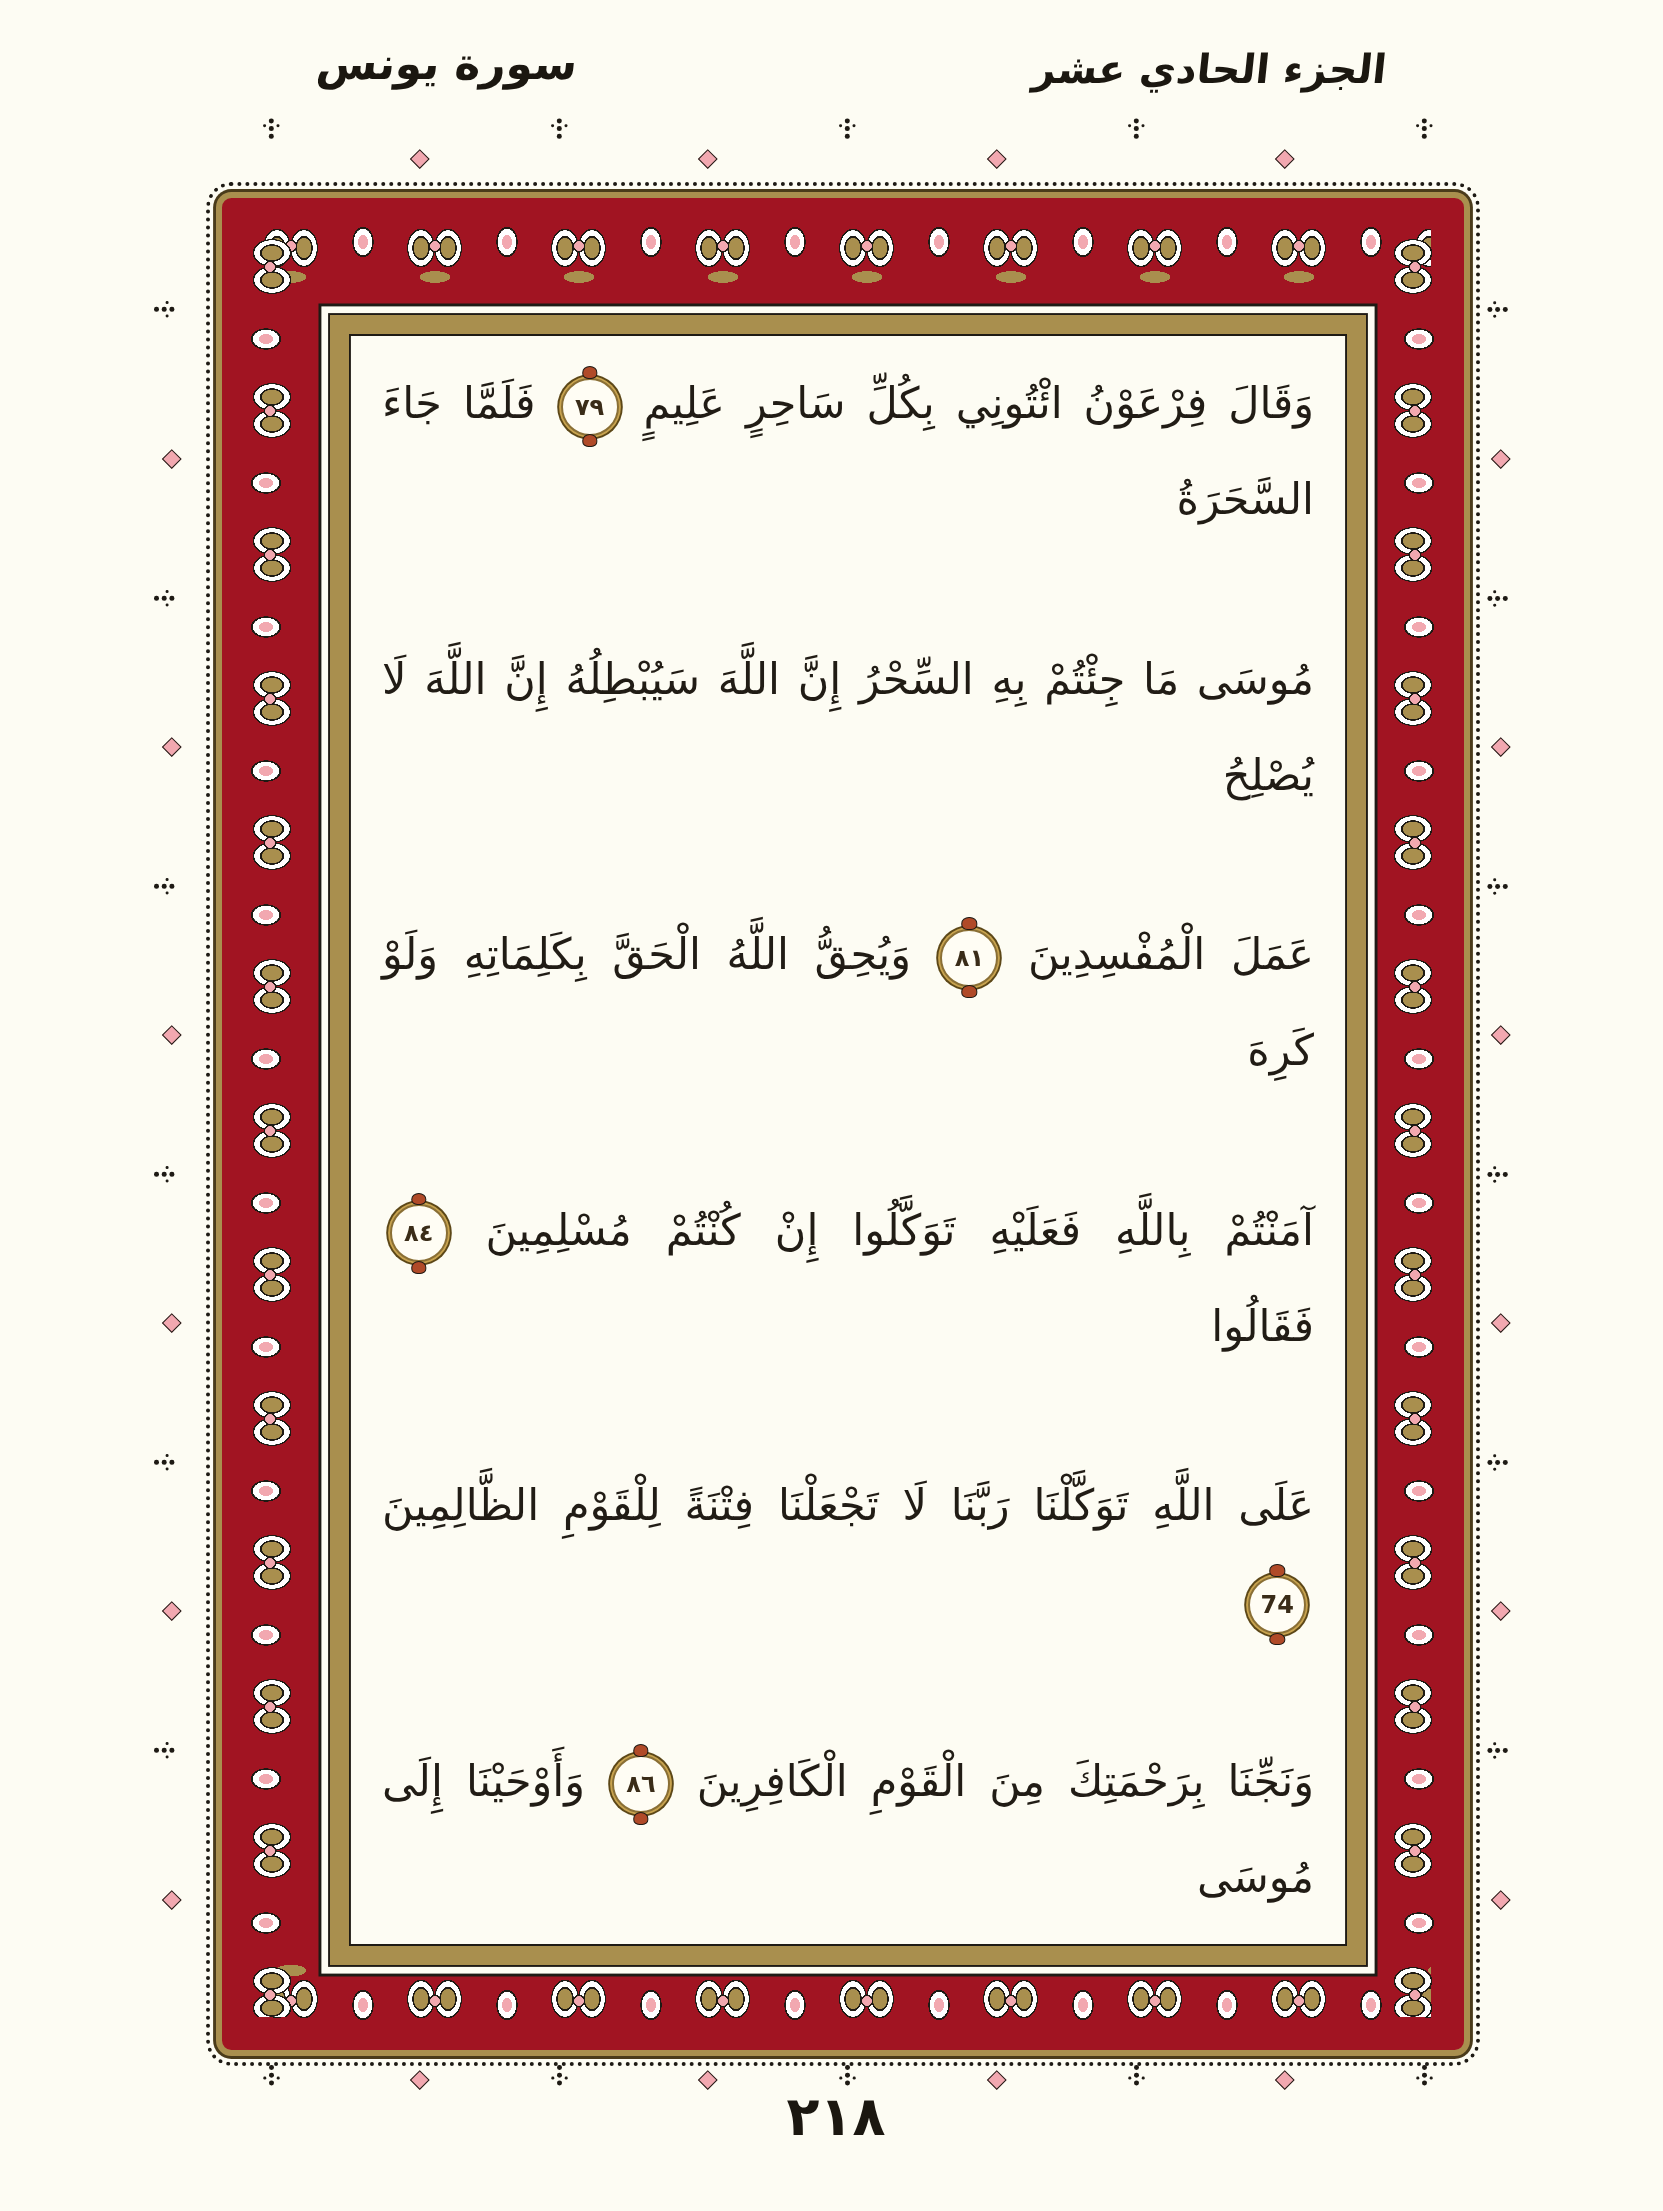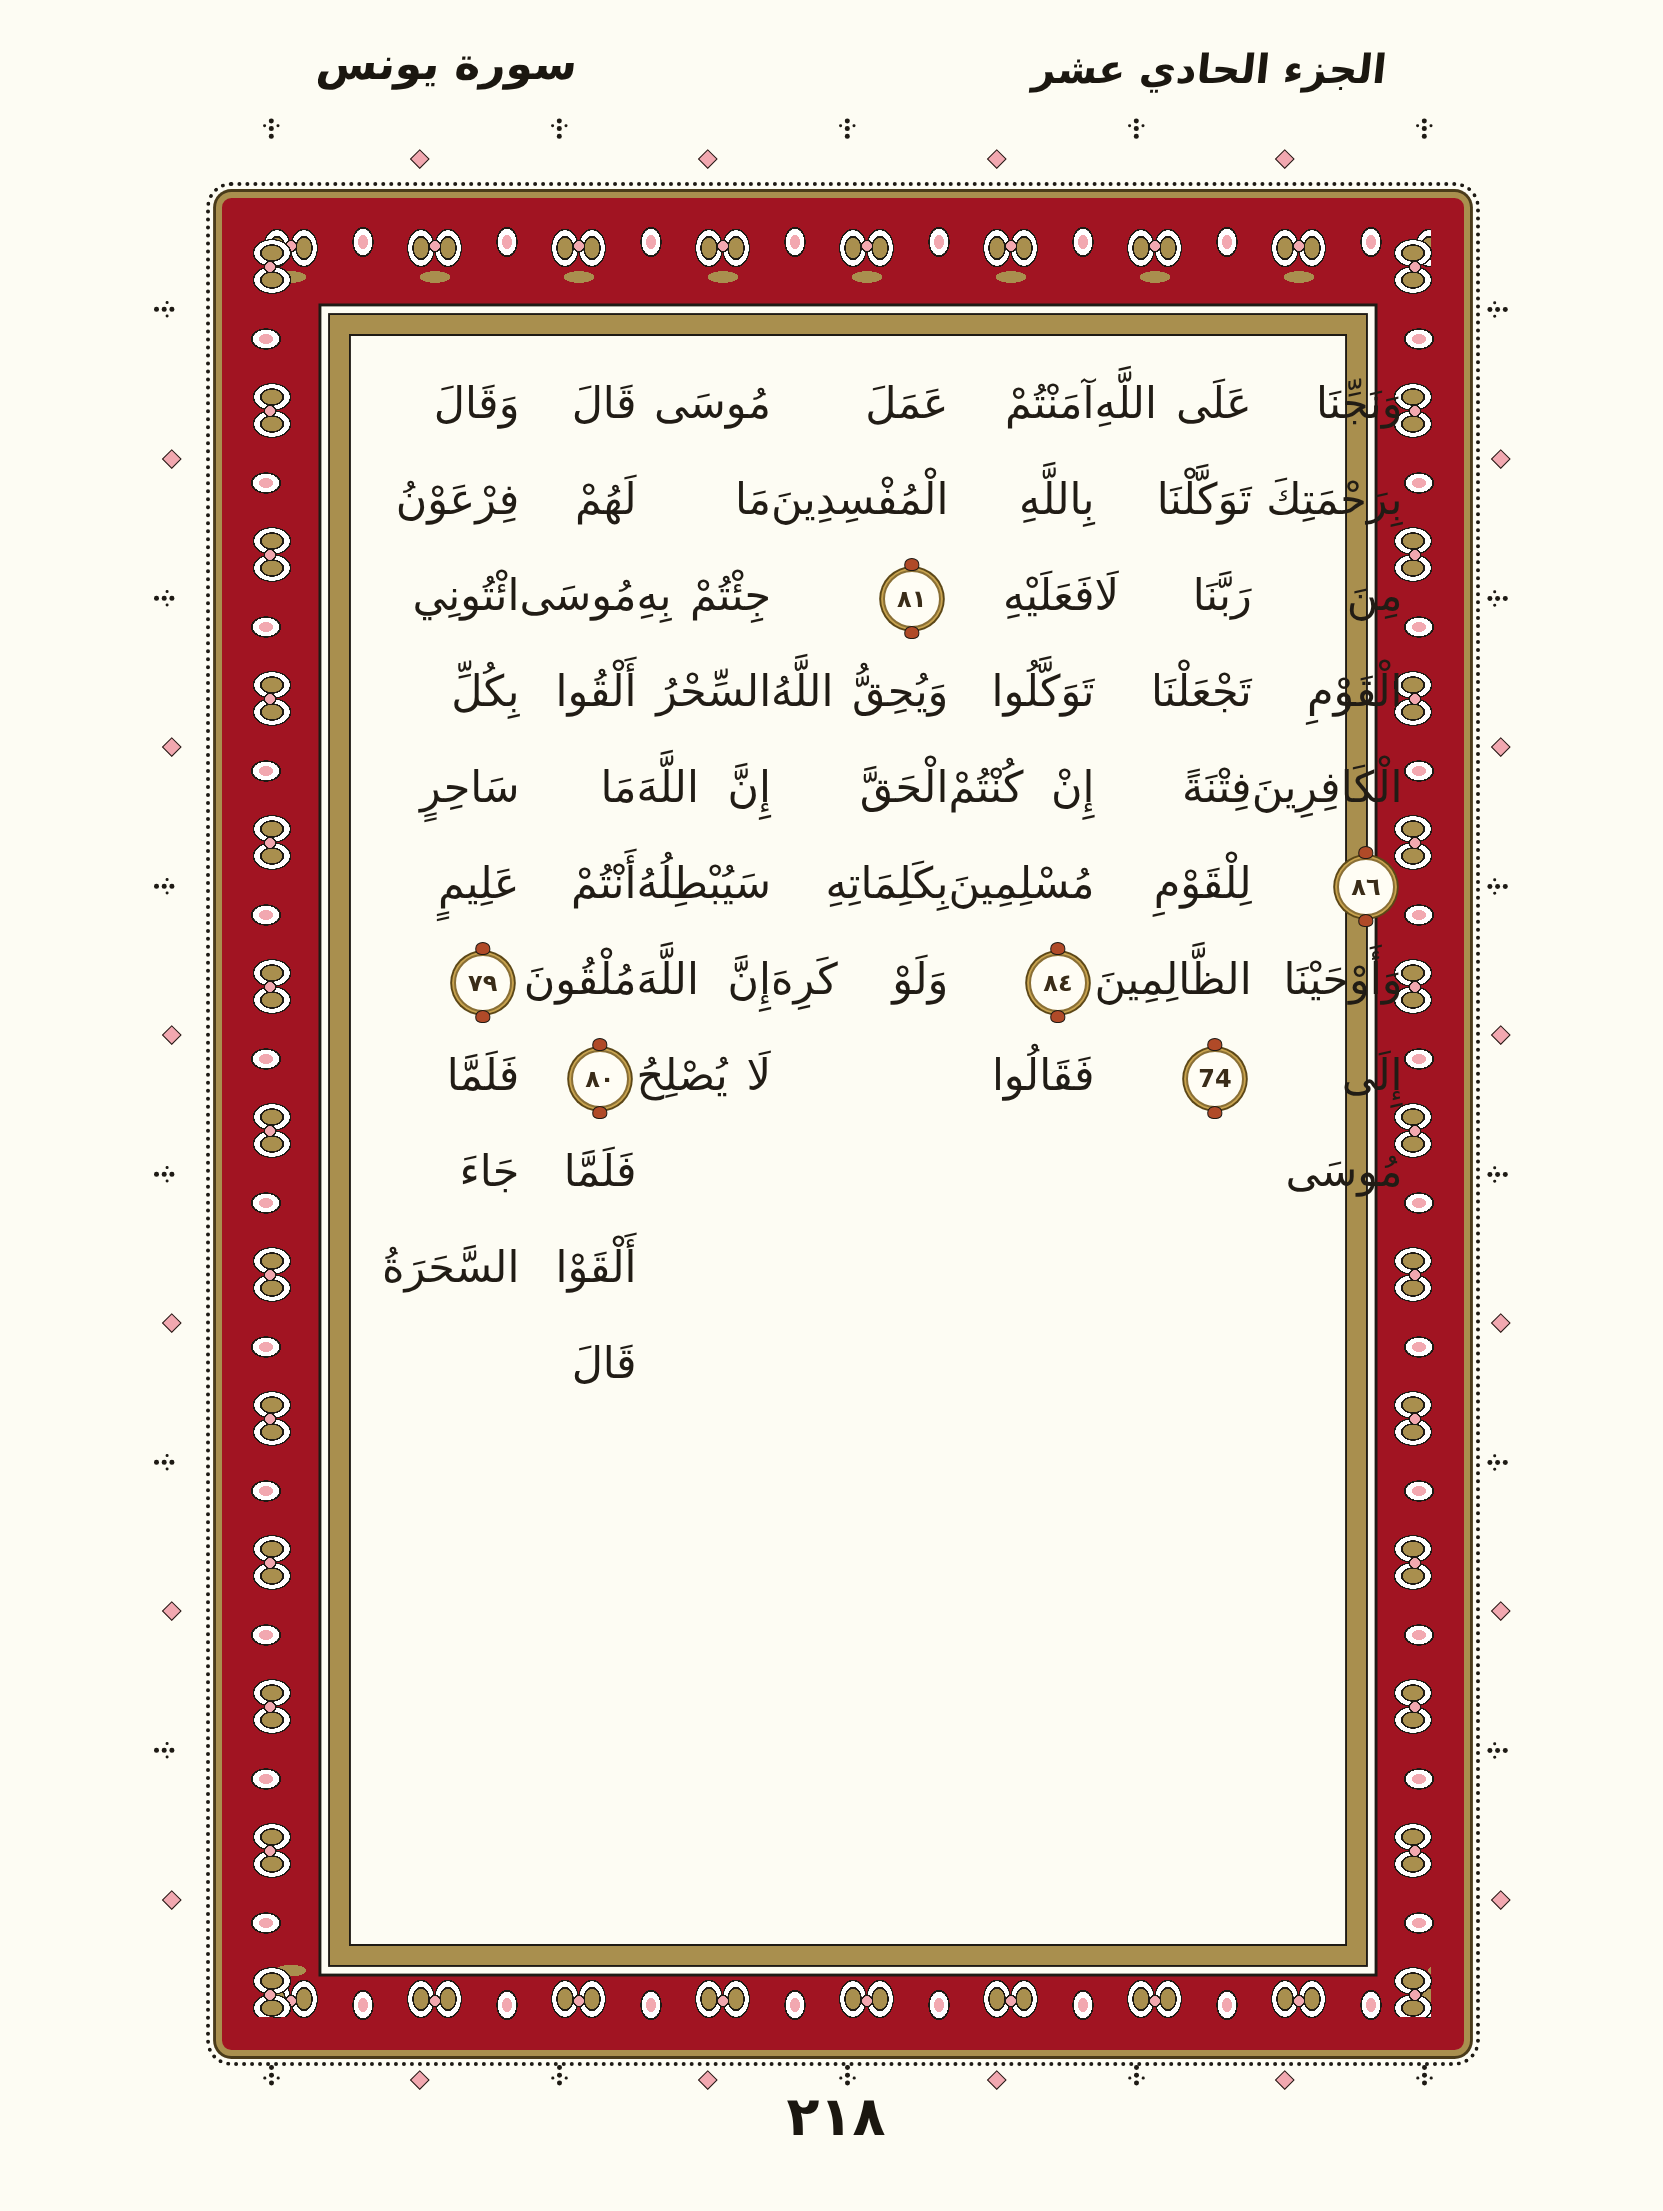--- a/index.html
+++ b/index.html
@@ -71,21 +71,21 @@
       0 0 0 1.9px #1e1a14,
       0 0 0 8.6px #fdfcf3,
       0 0 0 11.5px #1e1a14,
       inset 0 0 0 1.9px #1e1a14;
     box-sizing:border-box;
   }
 
   
   .lines{
     position:absolute;inset:21px 33px;
-    display:flex;flex-direction:row;justify-content:space-between;
+    display:flex;flex-direction:column;justify-content:space-between;
   }
   .line{
     direction:rtl;
     text-align:justify;
     text-align-last:justify;
     font-size:43px;
     line-height:96px;
     color:#211c15;
     white-space:normal;
   }
@@ -136,21 +136,20 @@
 
   <div class="frame">
     <div class="motif motif-h motif-top"></div>
     <div class="motif motif-h motif-bottom"></div>
     <div class="motif motif-v motif-left"></div>
     <div class="motif motif-v motif-right"></div>
 
     <div class="panel">
       <div class="lines" id="lines">
           <div class="line"><span class="seg">وَقَالَ فِرْعَوْنُ ائْتُونِي بِكُلِّ سَاحِرٍ عَلِيمٍ</span> <span class="vm">٧٩</span> <span class="seg">فَلَمَّا جَاءَ السَّحَرَةُ</span> </div>
-          <div class="line"><span class="seg">قَالَ لَهُمْ مُوسَى أَلْقُوا مَا أَنْتُمْ مُلْقُونَ</span> <span class="vm">٨٠</span> <span class="seg">فَلَمَّا أَلْقَوْا قَالَ</span> </div>
           <div class="line"><span class="seg">مُوسَى مَا جِئْتُمْ بِهِ السِّحْرُ إِنَّ اللَّهَ سَيُبْطِلُهُ إِنَّ اللَّهَ لَا يُصْلِحُ</span> </div>
           <div class="line"><span class="seg">عَمَلَ الْمُفْسِدِينَ</span> <span class="vm">٨١</span> <span class="seg">وَيُحِقُّ اللَّهُ الْحَقَّ بِكَلِمَاتِهِ وَلَوْ كَرِهَ</span> </div>
           <div class="line"><span class="seg">آمَنْتُمْ بِاللَّهِ فَعَلَيْهِ تَوَكَّلُوا إِنْ كُنْتُمْ مُسْلِمِينَ</span> <span class="vm">٨٤</span> <span class="seg">فَقَالُوا</span> </div>
           <div class="line"><span class="seg">عَلَى اللَّهِ تَوَكَّلْنَا رَبَّنَا لَا تَجْعَلْنَا فِتْنَةً لِلْقَوْمِ الظَّالِمِينَ</span> <span class="vm">74</span> </div>
           <div class="line"><span class="seg">وَنَجِّنَا بِرَحْمَتِكَ مِنَ الْقَوْمِ الْكَافِرِينَ</span> <span class="vm">٨٦</span> <span class="seg">وَأَوْحَيْنَا إِلَى مُوسَى</span> </div>
         </div>
     </div>
   </div>
 
   <div id="ornaments">

